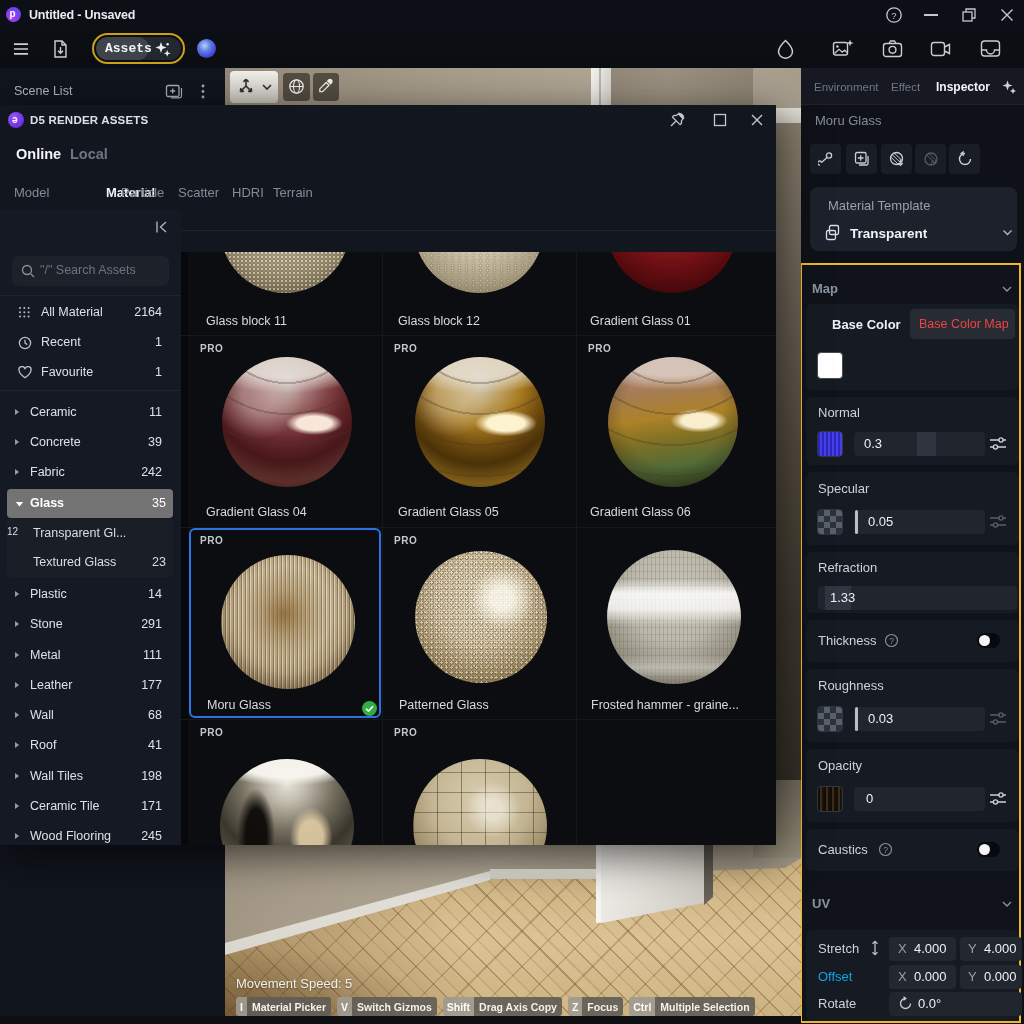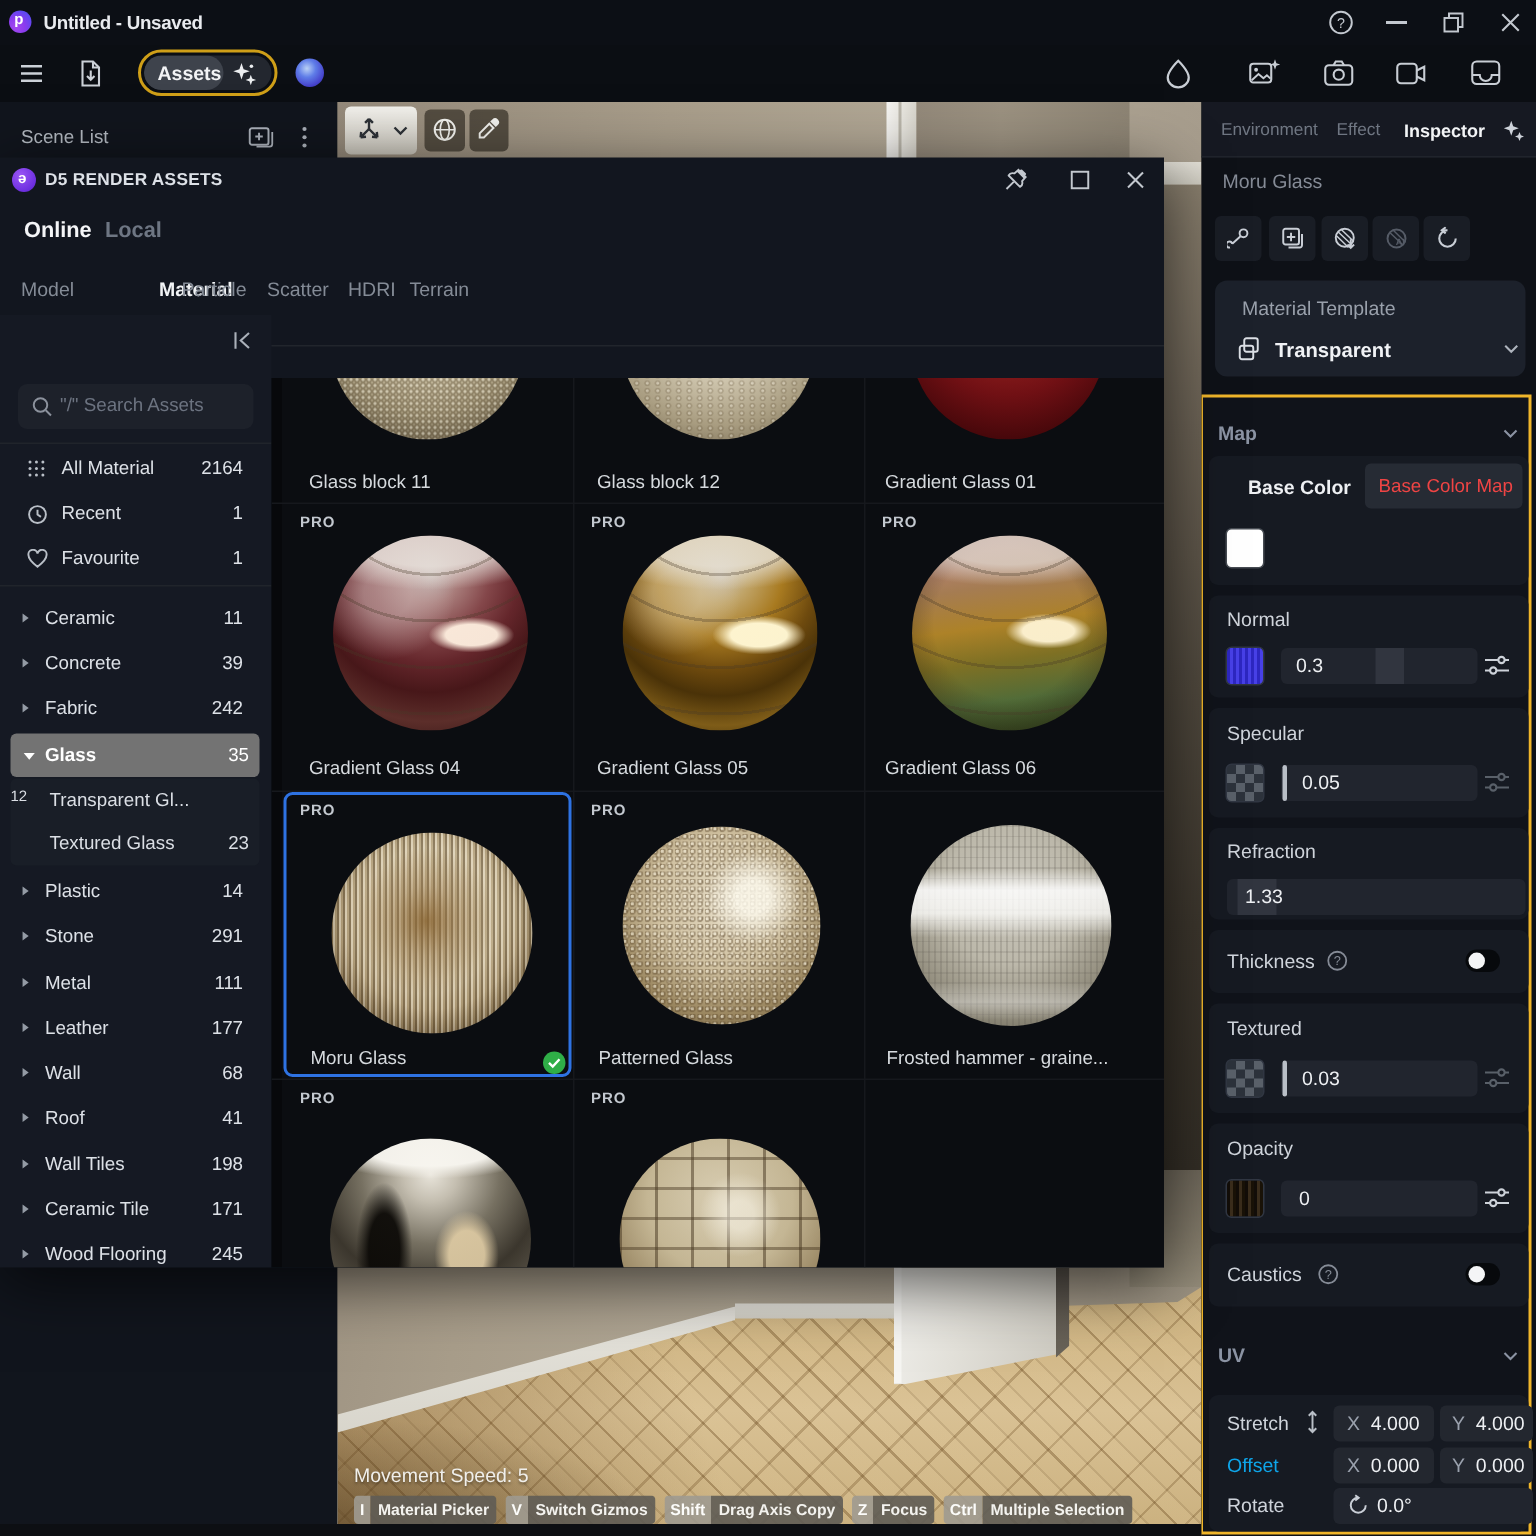--- a/index.html
+++ b/index.html
@@ -41,21 +41,21 @@
       <path d="M1 3.2 H15 M1 8 H15 M1 12.8 H15" stroke="#ccd1d8" stroke-width="1.7"></path>
     </svg>
 
     <svg class="abs" style="left:51px;top:9px;" width="19" height="20" viewBox="0 0 19 20">
       <path d="M4 2 H11 L15 6 V18 H4 Z" fill="none" stroke="#ccd1d8" stroke-width="1.4"></path>
       <path d="M11 2 V6 H15" fill="none" stroke="#ccd1d8" stroke-width="1.4"></path>
       <path d="M9.5 8 V14 M7 11.7 L9.5 14.2 L12 11.7" fill="none" stroke="#ccd1d8" stroke-width="1.4"></path>
     </svg>
 
     <div class="abs" style="left:92px;top:3px;width:93px;height:31px;border:2px solid #cf9f18;border-radius:16px;"></div>
-    <div class="abs" style="left:96px;top:7px;width:85px;height:23px;border-radius:12px;background:#23272f;overflow:hidden;">
+    <div class="abs" style="left:96px;top:7px;width:85px;height:23px;border-radius:12px;background:#23272f;overflow:hidden;font-family:Liberation Mono, monospace;">
       <div class="abs" style="left:0;top:0;width:53px;height:23px;background:#3e434c;border-radius:12px;"></div>
       <div class="abs" style="left:9px;top:4px;color:#f2f3f5;font-size:13px;font-weight:bold;">Assets</div>
       <svg class="abs" style="left:58px;top:3px;" width="18" height="18" viewBox="0 0 18 18">
         <path d="M7 2 L8.4 6.1 L12.5 7.5 L8.4 8.9 L7 13 L5.6 8.9 L1.5 7.5 L5.6 6.1 Z" fill="#eceef0"></path>
         <path d="M13.2 9.8 L14.1 12.4 L16.7 13.3 L14.1 14.2 L13.2 16.8 L12.3 14.2 L9.7 13.3 L12.3 12.4 Z" fill="#eceef0"></path>
         <circle cx="13.6" cy="4.2" r="1.2" fill="#eceef0"></circle>
       </svg>
     </div>
 
     <div class="abs" style="left:197px;top:9px;width:19px;height:19px;border-radius:50%;background:radial-gradient(circle at 40% 35%, #b9d0f5 0%, #5f7de8 35%, #4643cc 70%, #2a2d86);"></div>
@@ -275,21 +275,21 @@
       <div class="abs" style="left:12px;top:13px;color:#ced3da;font-size:13px;">Thickness</div>
       <svg class="abs" style="left:78px;top:13px;" width="15" height="15" viewBox="0 0 15 15">
         <circle cx="7.5" cy="7.5" r="6" fill="none" stroke="#858b96" stroke-width="1.2"></circle>
         <text x="7.5" y="10.5" fill="#858b96" font-size="8.5" text-anchor="middle" font-family="Liberation Sans">?</text>
       </svg>
       <div class="abs" style="left:171px;top:13px;width:23px;height:15px;border-radius:8px;background:#07090c;"></div>
       <div class="abs" style="left:173px;top:15px;width:11px;height:11px;border-radius:50%;background:#f4f5f6;"></div>
     </div>
 
     <div class="abs" style="left:5px;top:601px;width:213px;height:73px;background:#161a22;border-radius:6px;">
-      <div class="abs" style="left:12px;top:9px;color:#ced3da;font-size:13px;">Textured</div>
+      <div class="abs" style="left:12px;top:9px;color:#ced3da;font-size:13px;">Roughness</div>
       <div class="abs" style="left:11px;top:37px;width:26px;height:26px;border-radius:4px;border:1px solid #303642;background:repeating-conic-gradient(#596069 0% 25%, #2c323b 0% 50%) 0 0/12px 12px;"></div>
       <div class="abs" style="left:48px;top:38px;width:131px;height:24px;background:#21252e;border-radius:4px;"></div>
       <div class="abs" style="left:49px;top:38px;width:3px;height:24px;background:#b9bfc7;border-radius:2px;"></div>
       <div class="abs" style="left:62px;top:42px;color:#eef0f3;font-size:13px;">0.03</div>
       <svg class="abs" style="left:183px;top:41px;" width="19" height="17" viewBox="0 0 19 17">
         <path d="M1 5 H17 M1 12 H17" stroke="#596069" stroke-width="1.4"></path>
         <circle cx="12" cy="5" r="2.1" fill="#161a22" stroke="#596069" stroke-width="1.4"></circle>
         <circle cx="6.5" cy="12" r="2.1" fill="#161a22" stroke="#596069" stroke-width="1.4"></circle>
       </svg>
     </div>

